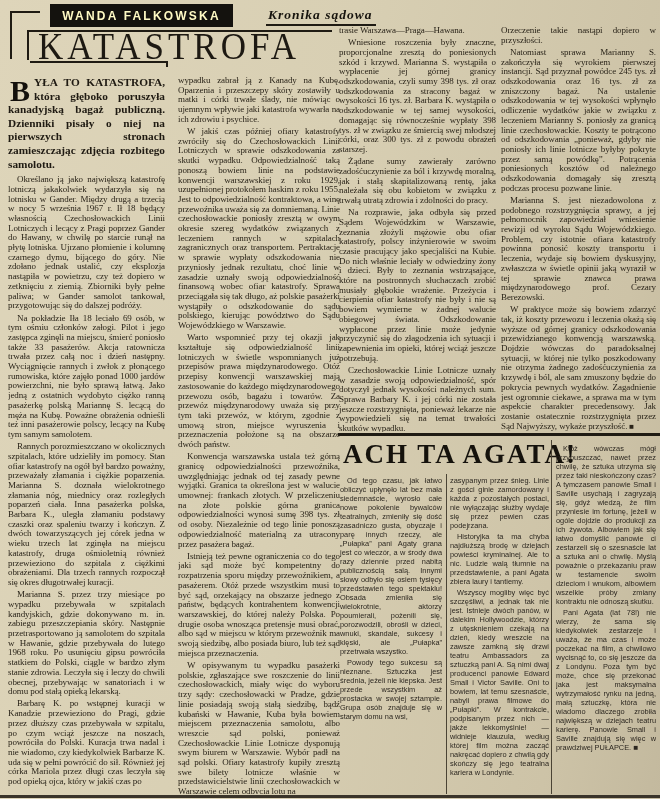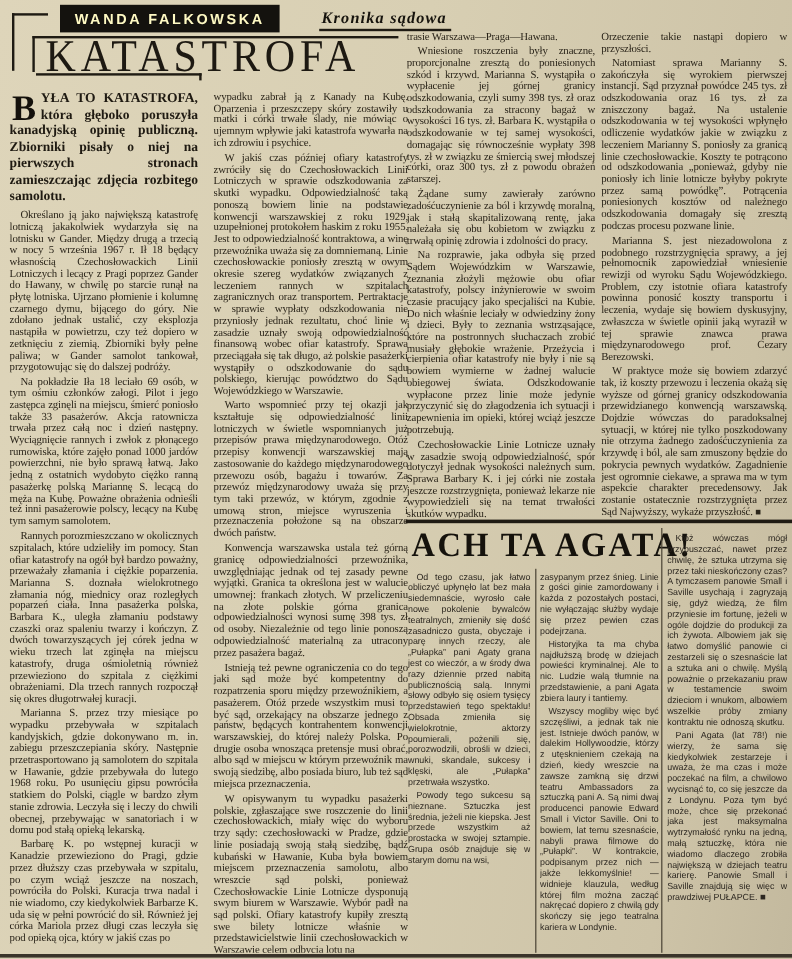--- a/index.html
+++ b/index.html
@@ -68,21 +68,21 @@
   <div id="rubric">Kronika sądowa</div>
 
   <div class="rule" style="left:27px;top:30px;width:305px;height:2px;"></div>
   <div class="rule" style="left:27px;top:30px;width:2px;height:30px;"></div>
   <div class="rule" style="left:30px;top:61px;width:138px;height:2px;"></div>
   <div class="rule" style="left:166px;top:61px;width:2px;height:6px;"></div>
 
   <div id="headline">KATASTROFA</div>
 
   <div id="col1" class="col">
-    <p id="lead"><span id="dropcap">B</span><span>YŁA TO KATASTROFA, która głęboko poruszyła kanadyjską opinię publiczną. Zbiorniki pisały o niej na pierwszych stronach zamieszczając zdjęcia rozbitego samolotu.</span></p>
+    <p id="lead"><span id="dropcap">B</span><span>YŁA TO KATASTROFA, która głęboko poruszyła kanadyjską bagaż publiczną. Dzienniki pisały o niej na pierwszych stronach zamieszczając zdjęcia rozbitego samolotu.</span></p>
     <div>
         <p class="np-p">Określano ją jako największą katastrofę lotniczą jakakolwiek wydarzyła się na lotnisku w Gander. Między drugą a trzecią w nocy 5 września 1967 r. Ił 18 będący własnością Czechosłowackich Linii Lotniczych i lecący z Pragi poprzez Gander do Hawany, w chwilę po starcie runął na płytę lotniska. Ujrzano płomienie i kolumnę czarnego dymu, bijącego do góry. Nie zdołano jednak ustalić, czy eksplozja nastąpiła w powietrzu, czy też dopiero w zetknięciu z ziemią. Zbiorniki były pełne paliwa; w Gander samolot tankował, przygotowując się do dalszej podróży.</p>
         <p class="np-p">Na pokładzie Iła 18 leciało 69 osób, w tym ośmiu członków załogi. Pilot i jego zastępca zginęli na miejscu, śmierć poniosło także 33 pasażerów. Akcja ratownicza trwała przez całą noc i dzień następny. Wyciągnięcie rannych i zwłok z płonącego rumowiska, które zajęło ponad 1000 jardów powierzchni, nie było sprawą łatwą. Jako jedną z ostatnich wydobyto ciężko ranną pasażerkę polską Mariannę S. lecącą do męża na Kubę. Poważne obrażenia odnieśli też inni pasażerowie polscy, lecący na Kubę tym samym samolotem.</p>
         <p class="np-p">Rannych porozmieszczano w okolicznych szpitalach, które udzieliły im pomocy. Stan ofiar katastrofy na ogół był bardzo poważny, przeważały złamania i ciężkie poparzenia. Marianna S. doznała wielokrotnego złamania nóg, miednicy oraz rozległych poparzeń ciała. Inna pasażerka polska, Barbara K., uległa złamaniu podstawy czaszki oraz spaleniu twarzy i kończyn. Z dwóch towarzyszących jej córek jedna w wieku trzech lat zginęła na miejscu katastrofy, druga ośmioletnią również przewieziono do szpitala z ciężkimi obrażeniami. Dla trzech rannych rozpoczął się okres długotrwałej kuracji.</p>
         <p class="np-p">Marianna S. przez trzy miesiące po wypadku przebywała w szpitalach kandyjskich, gdzie dokonywano m. in. zabiegu przeszczepiania skóry. Następnie przetrasportowano ją samolotem do szpitala w Hawanie, gdzie przebywała do lutego 1968 roku. Po usunięciu gipsu powróciła statkiem do Polski, ciągle w bardzo złym stanie zdrowia. Leczyła się i leczy do chwili obecnej, przebywając w sanatoriach i w domu pod stałą opieką lekarską.</p>
         <p class="np-p">Barbarę K. po wstępnej kuracji w Kanadzie przewieziono do Pragi, gdzie przez dłuższy czas przebywała w szpitalu, po czym wciąż jeszcze na noszach, powróciła do Polski. Kuracja trwa nadal i nie wiadomo, czy kiedykolwiek Barbarze K. uda się w pełni powrócić do sił. Również jej córka Mariola przez długi czas leczyła się pod opieką ojca, który w jakiś czas po</p>
       </div>
   </div>
   <div id="col2" class="col">
     <div>
@@ -91,21 +91,21 @@
         <p class="np-p">Warto wspomnieć przy tej okazji jak kształtuje się odpowiedzialność linii lotniczych w świetle wspomnianych już przepisów prawa międzynarodowego. Otóż przepisy konwencji warszawskiej mają zastosowanie do każdego międzynarodowego przewozu osób, bagażu i towarów. Za przewóz międzynarodowy uważa się przy tym taki przewóz, w którym, zgodnie z umową stron, miejsce wyruszenia i przeznaczenia położone są na obszarze dwóch państw.</p>
         <p class="np-p">Konwencja warszawska ustala też górną granicę odpowiedzialności przewoźnika, uwzględniając jednak od tej zasady pewne wyjątki. Granica ta określona jest w walucie umownej: frankach złotych. W przeliczeniu na złote polskie górna granica odpowiedzialności wynosi sumę 398 tys. zł od osoby. Niezależnie od tego linie ponoszą odpowiedzialność materialną za utracony przez pasażera bagaż.</p>
         <p class="np-p">Istnieją też pewne ograniczenia co do tego jaki sąd może być kompetentny do rozpatrzenia sporu między przewoźnikiem, a pasażerem. Otóż przede wszystkim musi to być sąd, orzekający na obszarze jednego z państw, będących kontrahentem konwencji warszawskiej, do której należy Polska. Po drugie osoba wnosząca pretensje musi obrać, albo sąd w miejscu w którym przewoźnik ma swoją siedzibę, albo posiada biuro, lub też sąd miejsca przeznaczenia.</p>
         <p class="np-p">W opisywanym tu wypadku pasażerki polskie, zgłaszające swe roszczenie do linii czechosłowackich, miały więc do wyboru trzy sądy: czechosłowacki w Pradze, gdzie linie posiadają swoją stałą siedzibę, bądź kubański w Hawanie, Kuba była bowiem miejscem przeznaczenia samolotu, albo wreszcie sąd polski, ponieważ Czechosłowackie Linie Lotnicze dysponują swym biurem w Warszawie. Wybór padł na sąd polski. Ofiary katastrofy kupiły zresztą swe bilety lotnicze właśnie w przedstawicielstwie linii czechosłowackich w Warszawie celem odbycia lotu na</p>
       </div>
   </div>
   <div id="col3" class="col">
     <div>
         <p class="np-p noind">trasie Warszawa—Praga—Hawana.</p>
         <p class="np-p">Wniesione roszczenia były znaczne, proporcjonalne zresztą do poniesionych szkód i krzywd. Marianna S. wystąpiła o wypłacenie jej górnej granicy odszkodowania, czyli sumy 398 tys. zł oraz odszkodowania za stracony bagaż w wysokości 16 tys. zł. Barbara K. wystąpiła o odszkodowanie w tej samej wysokości, domagając się równocześnie wypłaty 398 tys. zł w związku ze śmiercią swej młodszej córki, oraz 300 tys. zł z powodu obrażeń starszej.</p>
-        <p class="np-p">Żądane sumy zawierały zarówno zadośćuczynienie za ból i krzywdę moralną, jak i stałą skapitalizowaną rentę, jaka należała się obu kobietom w związku z trwałą opinię zdrowia i zdolności do pracy.</p>
+        <p class="np-p">Żądane sumy zawierały zarówno zadośćuczynienie za ból i krzywdę moralną, jak i stałą skapitalizowaną rentę, jaka należała się obu kobietom w związku z trwałą utratą zdrowia i zdolności do pracy.</p>
         <p class="np-p">Na rozprawie, jaka odbyła się przed Sądem Wojewódzkim w Warszawie, zeznania złożyli mężowie obu ofiar katastrofy, polscy inżynierowie w swoim czasie pracujący jako specjaliści na Kubie. Do nich właśnie leciały w odwiedziny żony i dzieci. Były to zeznania wstrząsające, które na postronnych słuchaczach zrobić musiały głębokie wrażenie. Przeżycia i cierpienia ofiar katastrofy nie były i nie są bowiem wymierne w żadnej walucie obiegowej świata. Odszkodowanie wypłacone przez linie może jedynie przyczynić się do złagodzenia ich sytuacji i zapewnienia im opieki, której wciąż jeszcze potrzebują.</p>
         <p class="np-p">Czechosłowackie Linie Lotnicze uznały w zasadzie swoją odpowiedzialność, spór dotyczył jednak wysokości należnych sum. Sprawa Barbary K. i jej córki nie została jeszcze rozstrzygnięta, ponieważ lekarze nie wypowiedzieli się na temat trwałości skutków wypadku.</p>
       </div>
   </div>
   <div id="col4" class="col">
     <div>
         <p class="np-p noind">Orzeczenie takie nastąpi dopiero w przyszłości.</p>
         <p class="np-p">Natomiast sprawa Marianny S. zakończyła się wyrokiem pierwszej instancji. Sąd przyznał powódce 245 tys. zł odszkodowania oraz 16 tys. zł za zniszczony bagaż. Na ustalenie odszkodowania w tej wysokości wpłynęło odliczenie wydatków jakie w związku z leczeniem Marianny S. poniosły za granicą linie czechosłowackie. Koszty te potrącono od odszkodowania „ponieważ, gdyby nie poniosły ich linie lotnicze byłyby pokryte przez samą powódkę”. Potrącenia poniesionych kosztów od należnego odszkodowania domagały się zresztą podczas procesu pozwane linie.</p>
         <p class="np-p">Marianna S. jest niezadowolona z podobnego rozstrzygnięcia sprawy, a jej pełnomocnik zapowiedział wniesienie rewizji od wyroku Sądu Wojewódzkiego. Problem, czy istotnie ofiara katastrofy powinna ponosić koszty transportu i leczenia, wydaje się bowiem dyskusyjny, zwłaszcza w świetle opinii jaką wyraził w tej sprawie znawca prawa międzynarodowego prof. Cezary Berezowski.</p>
         <p class="np-p">W praktyce może się bowiem zdarzyć tak, iż koszty przewozu i leczenia okażą się wyższe od górnej granicy odszkodowania przewidzianego konwencją warszawską. Dojdzie wówczas do paradoksalnej sytuacji, w której nie tylko poszkodowany nie otrzyma żadnego zadośćuczynienia za krzywdę i ból, ale sam zmuszony będzie do pokrycia pewnych wydatków. Zagadnienie jest ogromnie ciekawe, a sprawa ma w tym aspekcie charakter precedensowy. Jak zostanie ostatecznie rozstrzygnięta przez Sąd Najwyższy, wykaże przyszłość.<span class="endmark"> ■</span></p>

